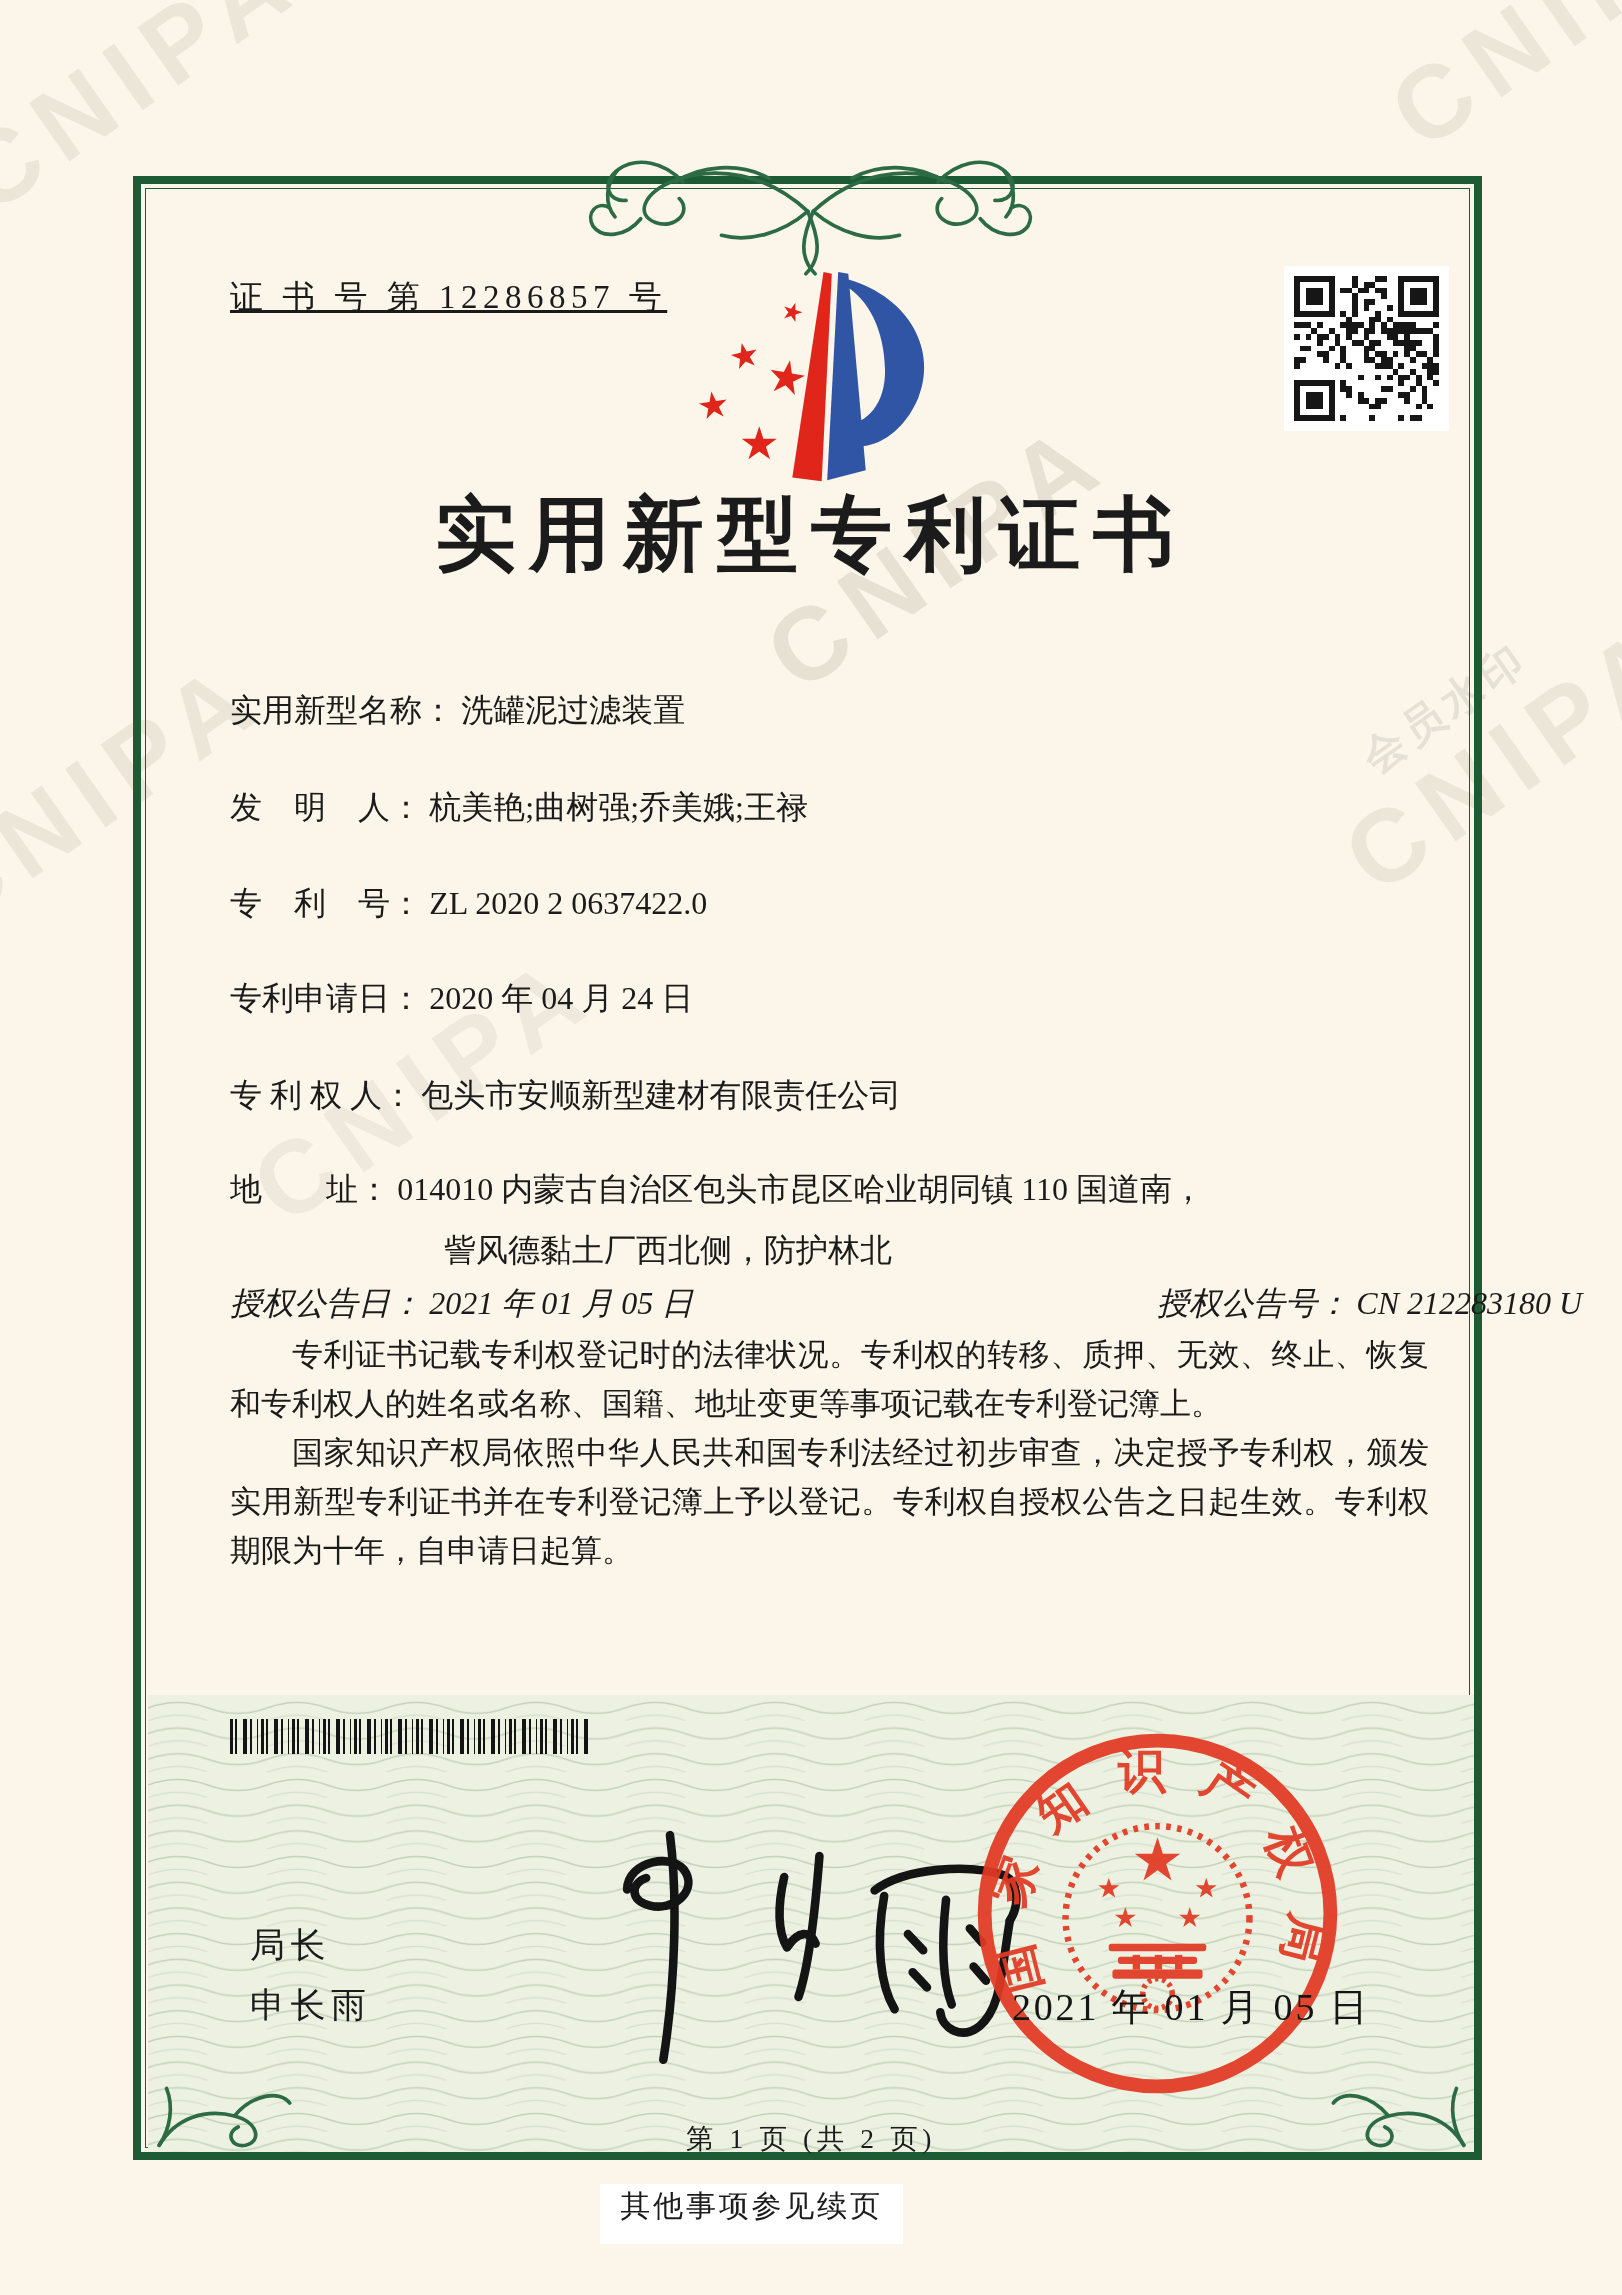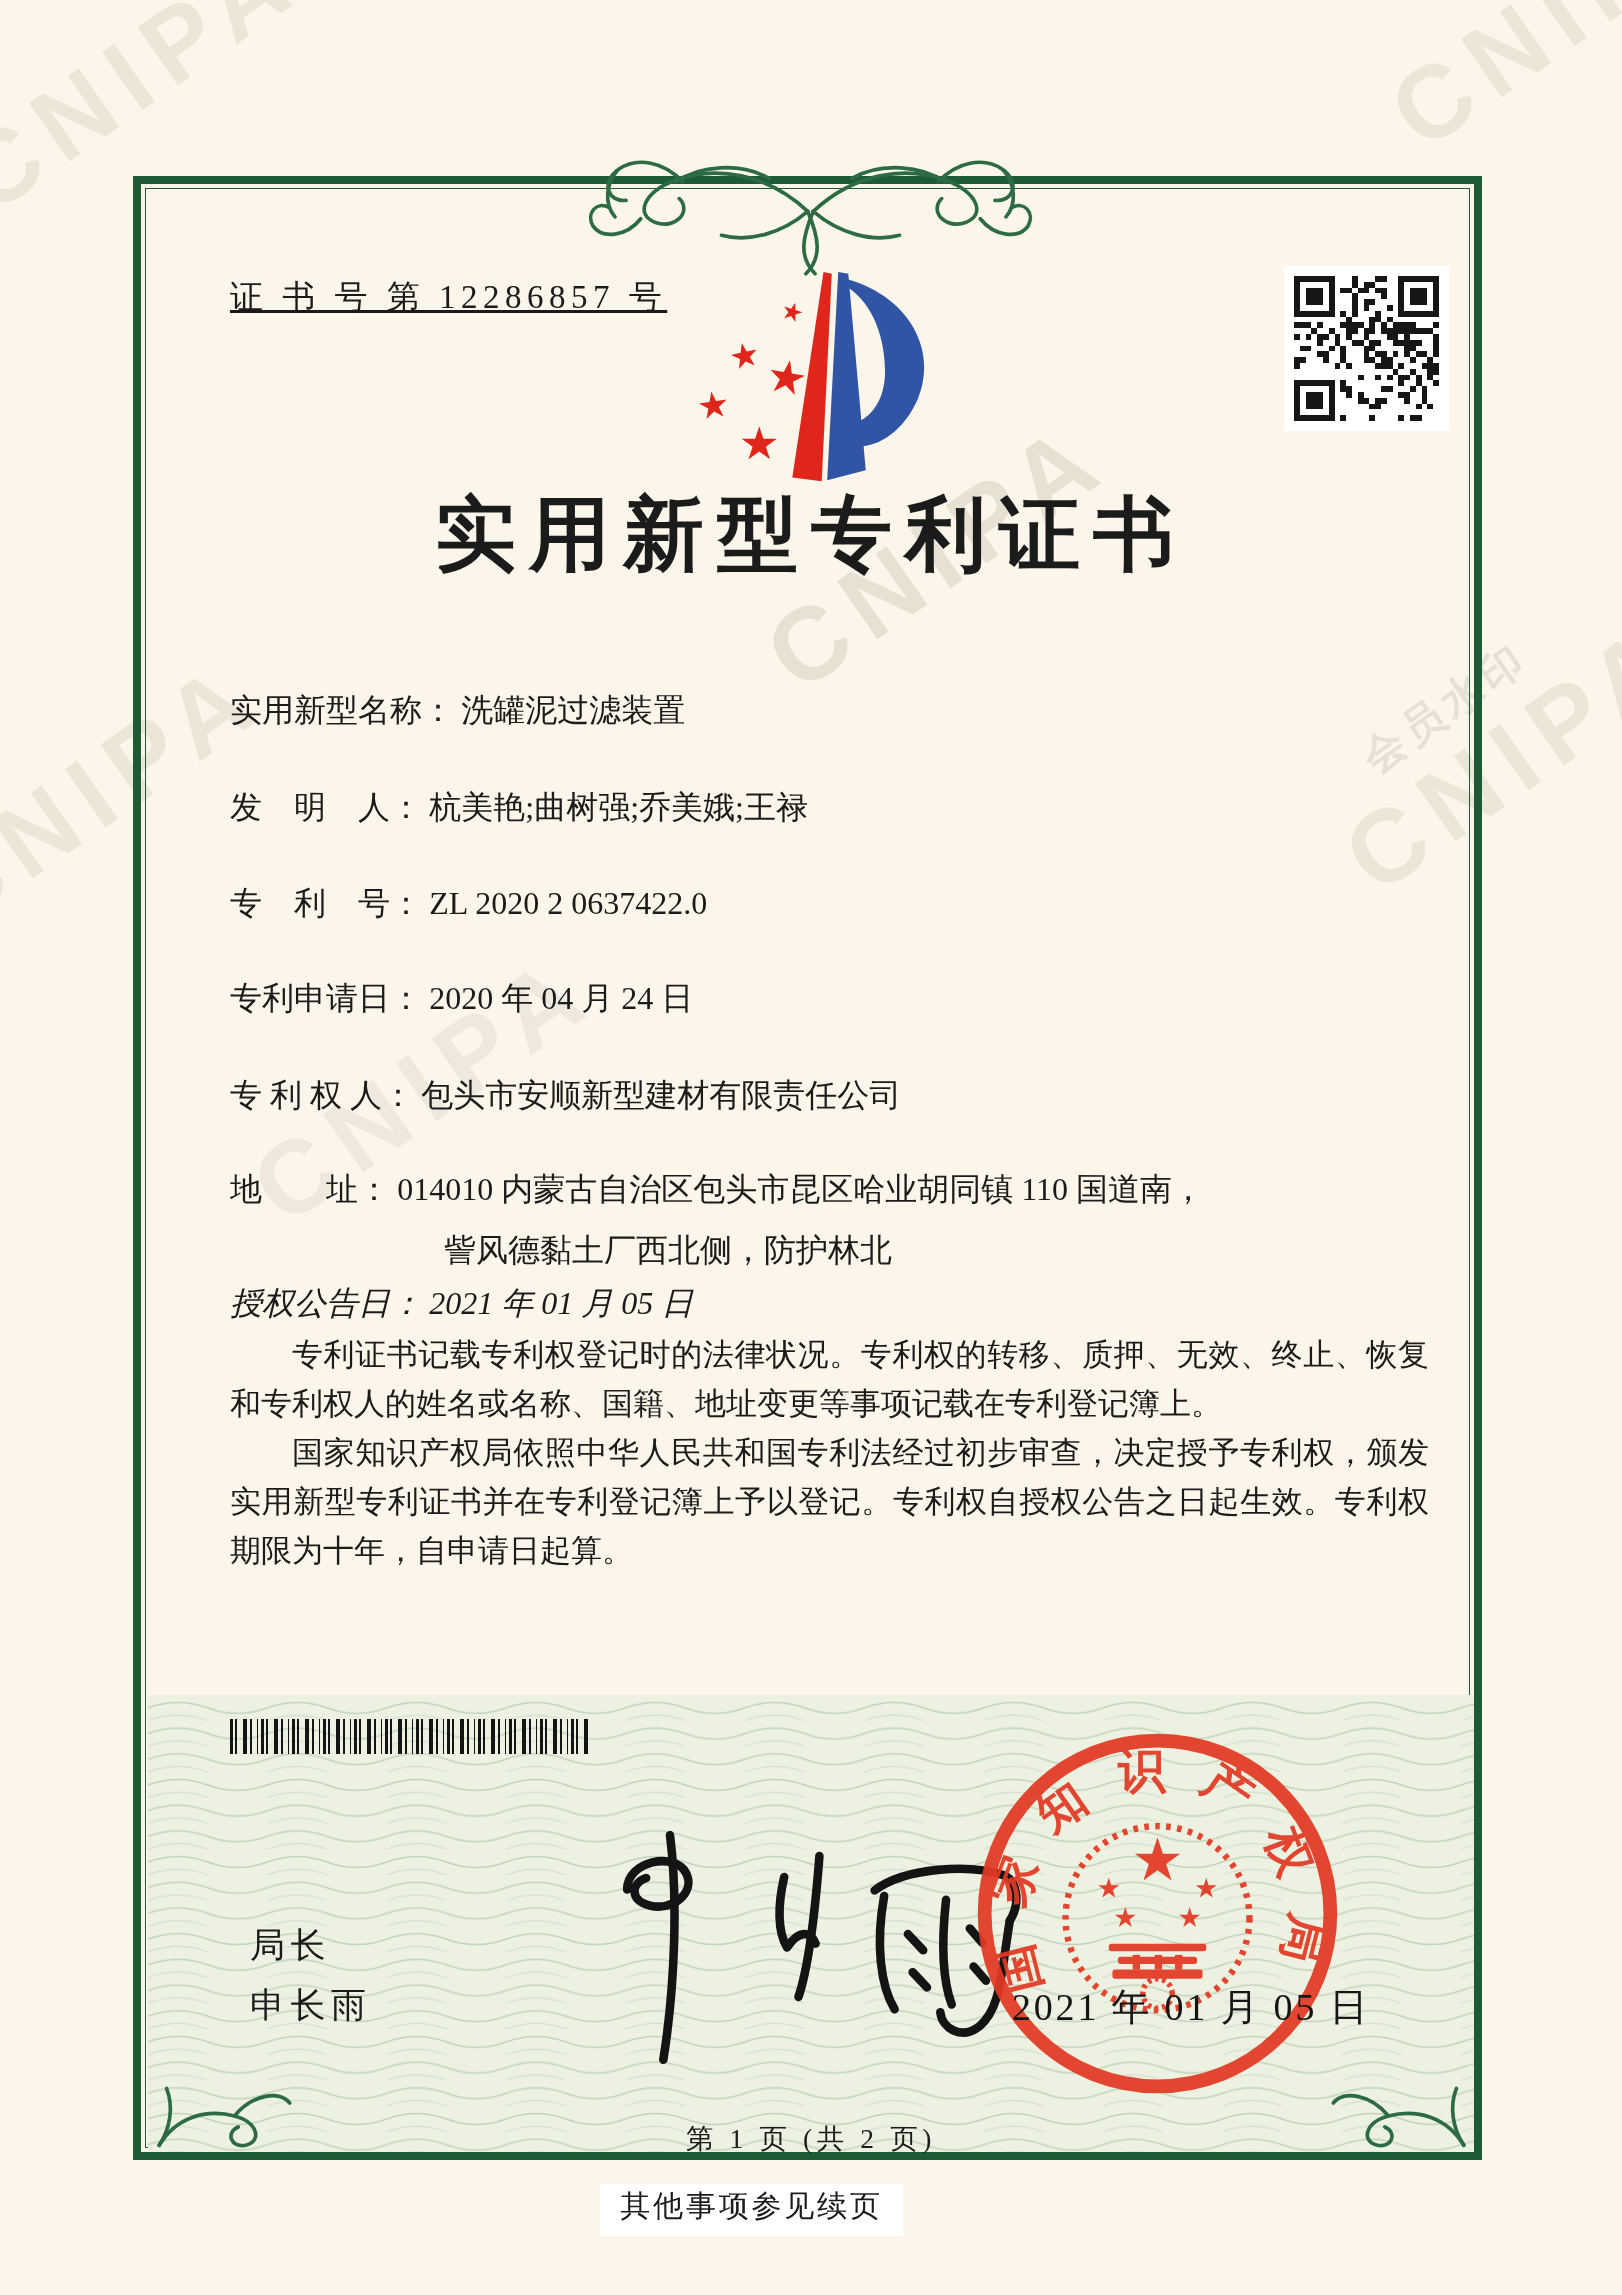--- a/index.html
+++ b/index.html
@@ -44,21 +44,21 @@
 
   .director{position:absolute;left:250px;font-size:35px;
      font-family:"Liberation Sans","DejaVu Sans",sans-serif;letter-spacing:5.5px;}
 
   .seal-date{position:absolute;left:1012px;top:1982px;font-size:38px;
      letter-spacing:2.8px;color:#151515;white-space:nowrap;}
 
   .pagenum{position:absolute;left:811px;top:2105px;transform:translateX(-50%);
      font-size:27.5px;letter-spacing:4.6px;white-space:nowrap;margin-top:16px;}
 
-  .note{position:absolute;left:600px;top:2184px;width:303px;height:52px;
+  .note{position:absolute;left:600px;top:2184px;width:303px;height:60px;
      background:#ffffff;text-align:center;line-height:44px;font-size:30px;
      letter-spacing:2.8px;}
 
   .qrbox{position:absolute;left:1284px;top:266px;width:165px;height:165px;
      background:#fff;padding:0;}
   .qrbox svg{position:absolute;left:10px;top:10px;}
 </style>
 </head>
 <body>
 
@@ -328,20 +328,23 @@
   <span class="lab">专 利 权 人：</span><span class="val">包头市安顺新型建材有限责任公司</span>
 </div>
 <div class="row" style="top:1168px;">
   <span class="lab">地　　址：</span><span class="val">014010 内蒙古自治区包头市昆区哈业胡同镇 110 国道南，</span>
 </div>
 <div class="row" style="top:1229px;left:444px;text-decoration:underline;">
   <span class="val" style="margin-left:0;">訾风德黏土厂西北侧，防护林北</span>
 </div>
 <div class="row" style="top:1282px;width:1199px;font-style:italic;">
   <span class="lab">授权公告日：</span><span class="val">2021 年 01 月 05 日</span>
+  <span class="grant-right">
+    <span class="lab">授权公告号：</span><span class="val">CN 212283180 U</span>
+  </span>
 </div>
 
 <div class="paras">
   <p>专利证书记载专利权登记时的法律状况。专利权的转移、质押、无效、终止、恢复和专利权人的姓名或名称、国籍、地址变更等事项记载在专利登记簿上。</p>
   <p>国家知识产权局依照中华人民共和国专利法经过初步审查，决定授予专利权，颁发实用新型专利证书并在专利登记簿上予以登记。专利权自授权公告之日起生效。专利权期限为十年，自申请日起算。</p>
 </div>
 
 <div class="barcode"></div>
 
 <div class="director" style="top:1899px;margin-top:23px;">局长</div>

